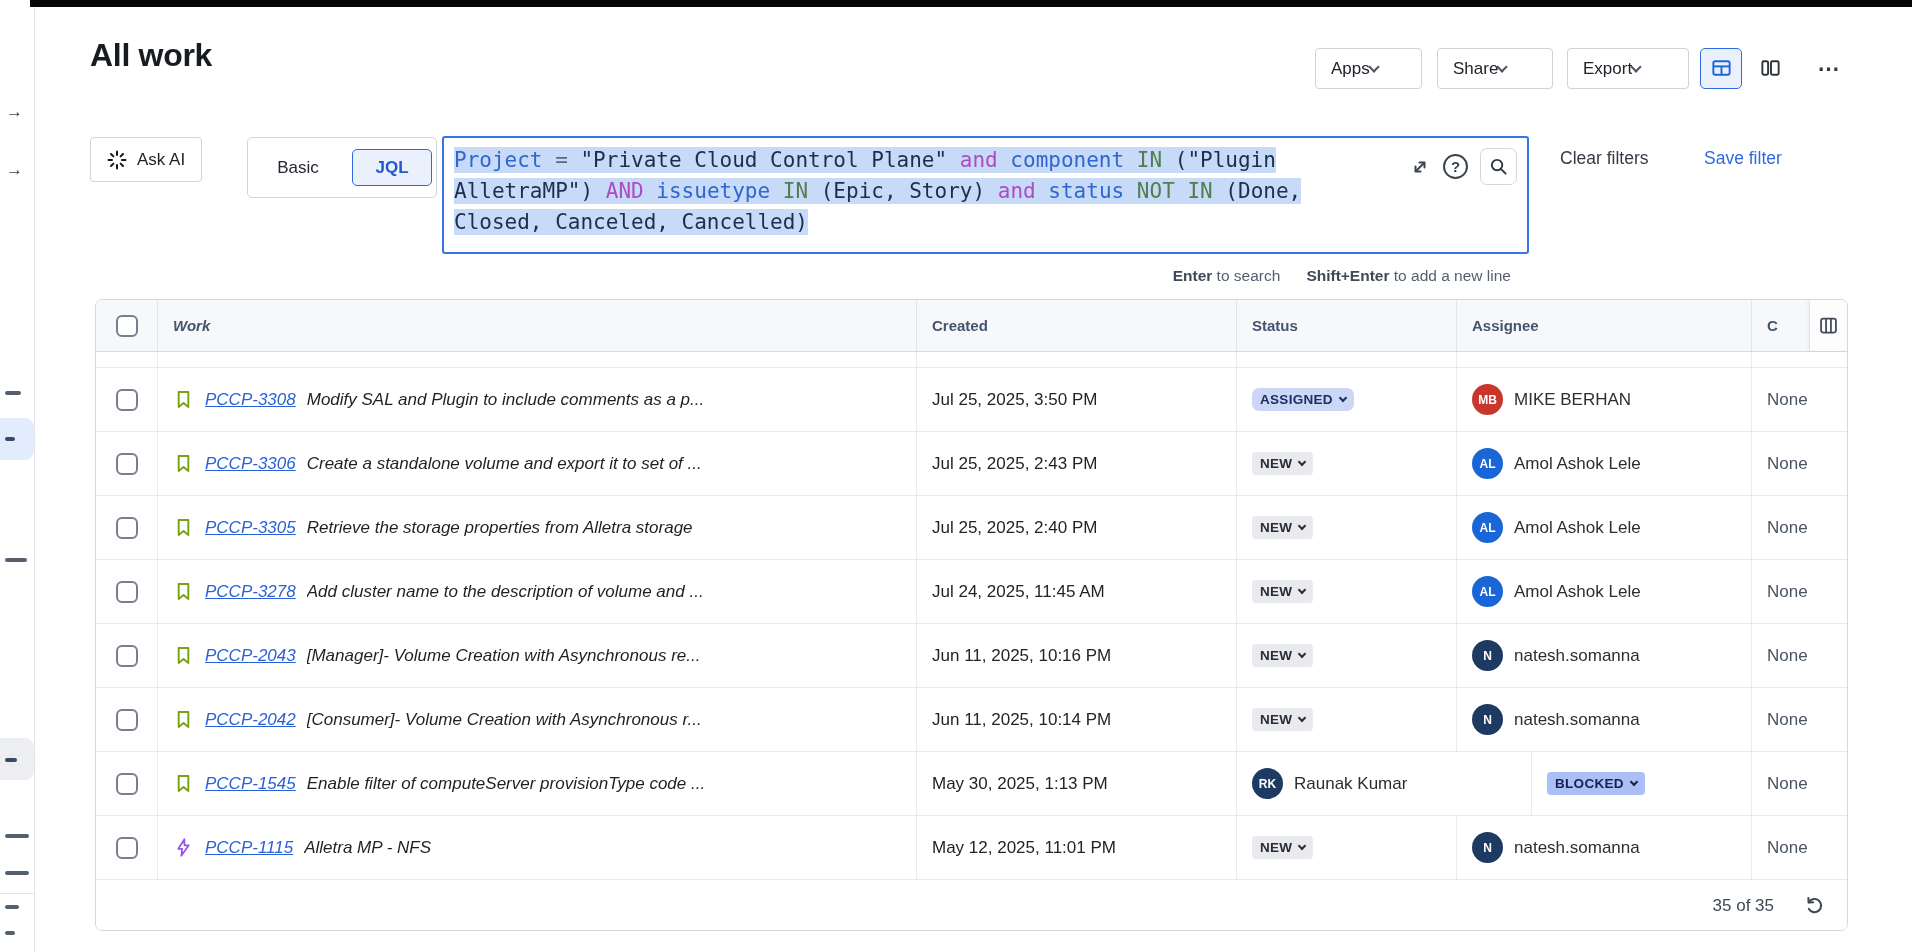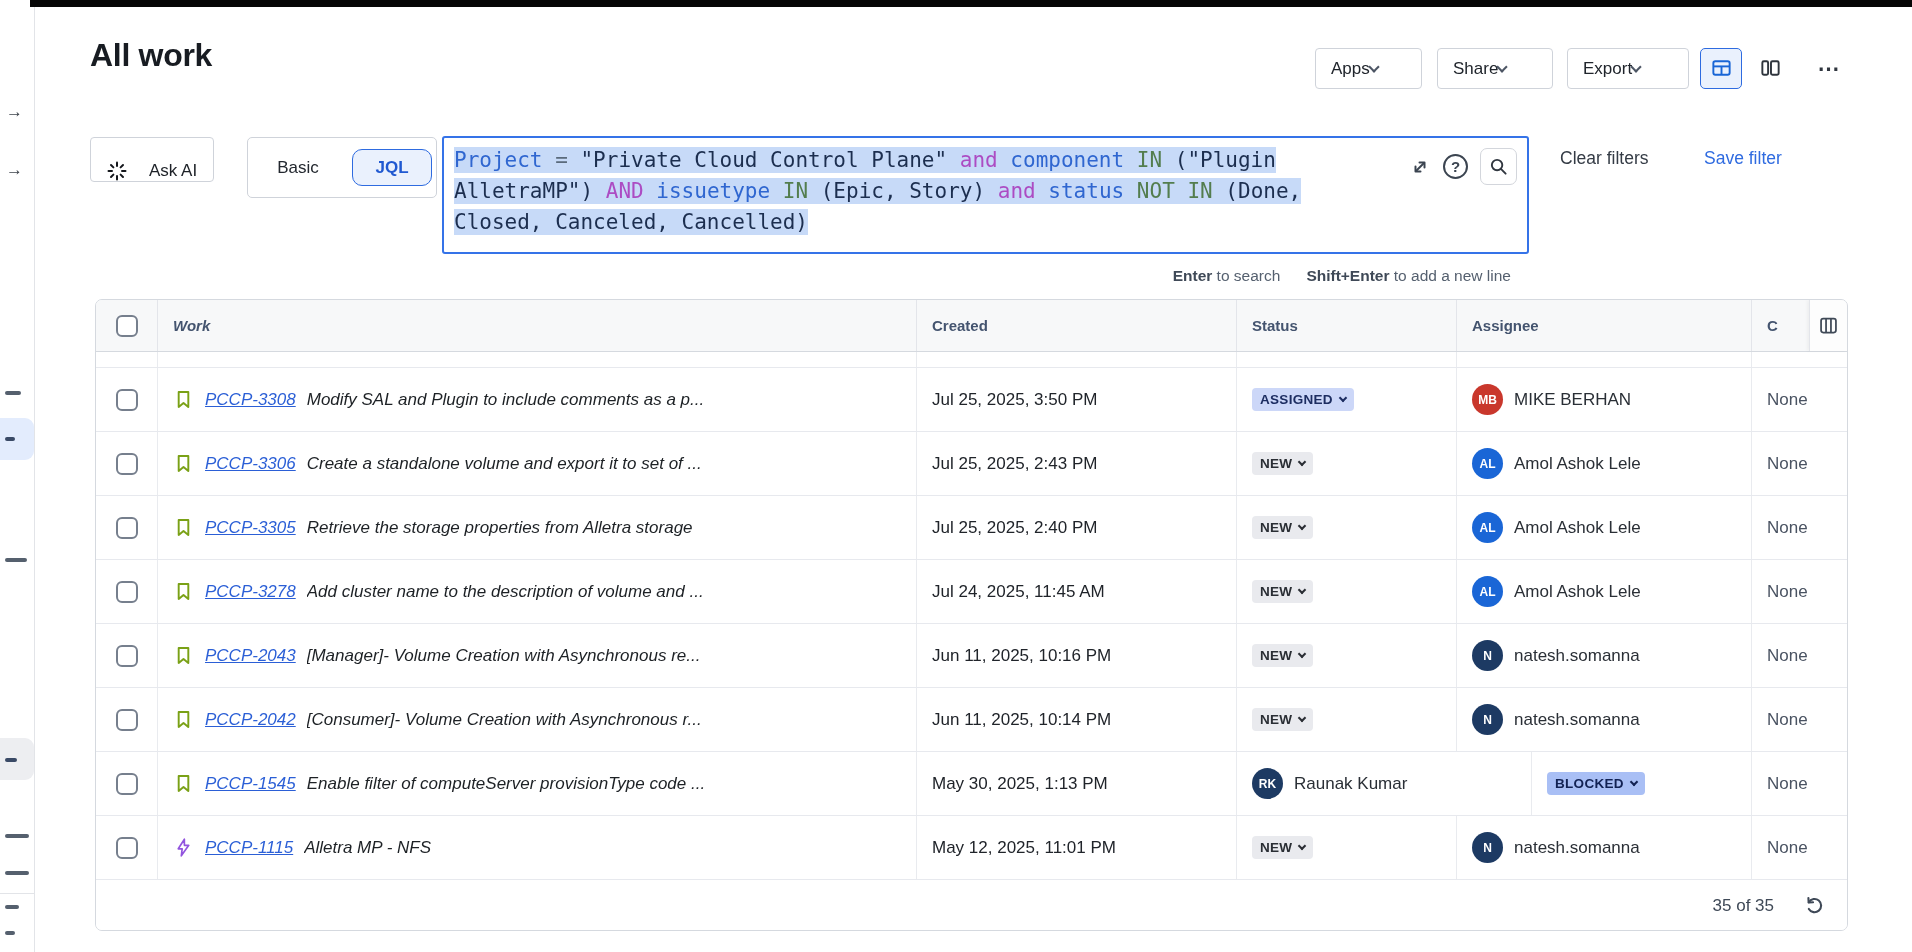--- a/index.html
+++ b/index.html
@@ -27,25 +27,25 @@
          display:flex; align-items:center; padding:0 15px; font-size:17px; font-weight:500; color:#20252c; cursor:pointer; }
   .chev { width:8px; height:8px; border-right:2px solid #4c5564; border-bottom:2px solid #4c5564; transform:rotate(45deg); margin-top:-4px; }
   .view-group { position:absolute; top:41px; left:1664px; height:41px; display:flex; align-items:center; gap:7px; }
   .seg { width:42px; height:41px; border-radius:5px; display:flex; align-items:center; justify-content:center; cursor:pointer; }
   .seg.sel { border:1.5px solid #2e6be0; background:#eaf1fd; }
   .more-btn { position:absolute; top:41px; left:1770px; width:46px; height:41px; border:none; background:#fff;
               display:flex; align-items:center; justify-content:center; font-size:22px; letter-spacing:1px; color:#30363f; cursor:pointer; font-weight:700; }
 
   
   .askai { position:absolute; left:54px; top:130px; height:45px; border:1px solid #cfd3da; border-radius:4px; background:#fff;
-           display:flex; align-items:flex-end; gap:22px; padding:0 16px; font-size:17px; font-weight:500; color:#1d2127; cursor:pointer; }
+           display:flex; align-items:center; gap:10px; padding:0 16px; font-size:17px; font-weight:500; color:#1d2127; cursor:pointer; }
   .mode { position:absolute; left:211px; top:130px; height:61px; width:190px; border:1px solid #cfd3da; border-radius:5px; background:#fff;
           display:flex; align-items:center; }
   .mode-basic { flex:1; text-align:center; font-size:17px; color:#23282f; cursor:pointer; }
-  .mode-jql { width:80px; height:37px; margin:4px; border:1.5px solid #2e6be0; border-radius:10px; background:#eaf1fd;
+  .mode-jql { width:80px; height:37px; margin:4px; border:1.5px solid #2e6be0; border-radius:5px; background:#eaf1fd;
               color:#2059d1; font-size:17px; font-weight:600; display:flex; align-items:center; justify-content:center; cursor:pointer; }
 
   .jql-box { position:absolute; left:406px; top:129px; width:1087px; height:118px; border:2px solid #3573e8; border-radius:3px; background:#fff; }
   .jql-code { position:absolute; left:10px; top:7px; font-family:"DejaVu Sans Mono", monospace; font-size:21px; line-height:31px; white-space:pre; }
   .jql-code .sel { background:#c7daf8; padding:1px 0; }
   .tk-f { color:#2f66d0; } .tk-o { color:#5a6a7c; } .tk-s { color:#1c2e4f; } .tk-p { color:#1c2e4f; }
   .tk-k { color:#ac4cc3; } .tk-g { color:#537d4e; }
   .jql-icons { position:absolute; right:10px; top:10px; display:flex; align-items:center; gap:12px; }
   .icon-btn { display:flex; align-items:center; justify-content:center; cursor:pointer; background:transparent; border:none; }
   .help-circle { width:25px; height:25px; border:2px solid #3b4450; border-radius:50%; color:#3b4450; font-size:15px; font-weight:700;
@@ -77,21 +77,21 @@
   .c-assignee{ width:295px; gap:11px; }
   .c-last { flex:1; font-size:17px; color:#4a5362; }
 
   .checkbox { width:22px; height:22px; border:2px solid #767f8d; border-radius:6px; background:#fff; cursor:pointer; }
   .key { font-size:17px; color:#2b5fd6; text-decoration:underline; cursor:pointer; white-space:nowrap; }
   .summary { font-size:17px; color:#1d2125; white-space:nowrap; text-overflow:ellipsis; overflow:hidden; }
 
   .badge { display:inline-flex; align-items:center; gap:7px; padding:4px 8px; border-radius:4px; font-size:13.5px; font-weight:700;
            letter-spacing:0.3px; cursor:pointer; white-space:nowrap; }
   .badge .chev { width:6px; height:6px; border-color:currentColor; margin-top:-3px; }
-  .st-assigned { background:#ccd7f8; color:#1d2d61; }
+  .st-assigned { background:#ccd7f8; color:#1d2d61;border-radius:7px; }
   .st-new      { background:#e9eaee; color:#2a2e34; }
   .st-blocked  { background:#a9bff5; color:#122253; }
 
   .avatar { width:31px; height:31px; border-radius:50%; color:#fff; font-size:12px; font-weight:700;
             display:flex; align-items:center; justify-content:center; flex:none; }
   .aname { font-size:17px; color:#2a2f36; white-space:nowrap; }
 
   .cols-btn { position:absolute; right:0; top:0; width:38px; height:51px; background:#fdfdfd; border-left:1px solid #e3e5ea;
               display:flex; align-items:center; justify-content:center; cursor:pointer; box-shadow:-2px 0 3px rgba(0,0,0,0.04); }
 

